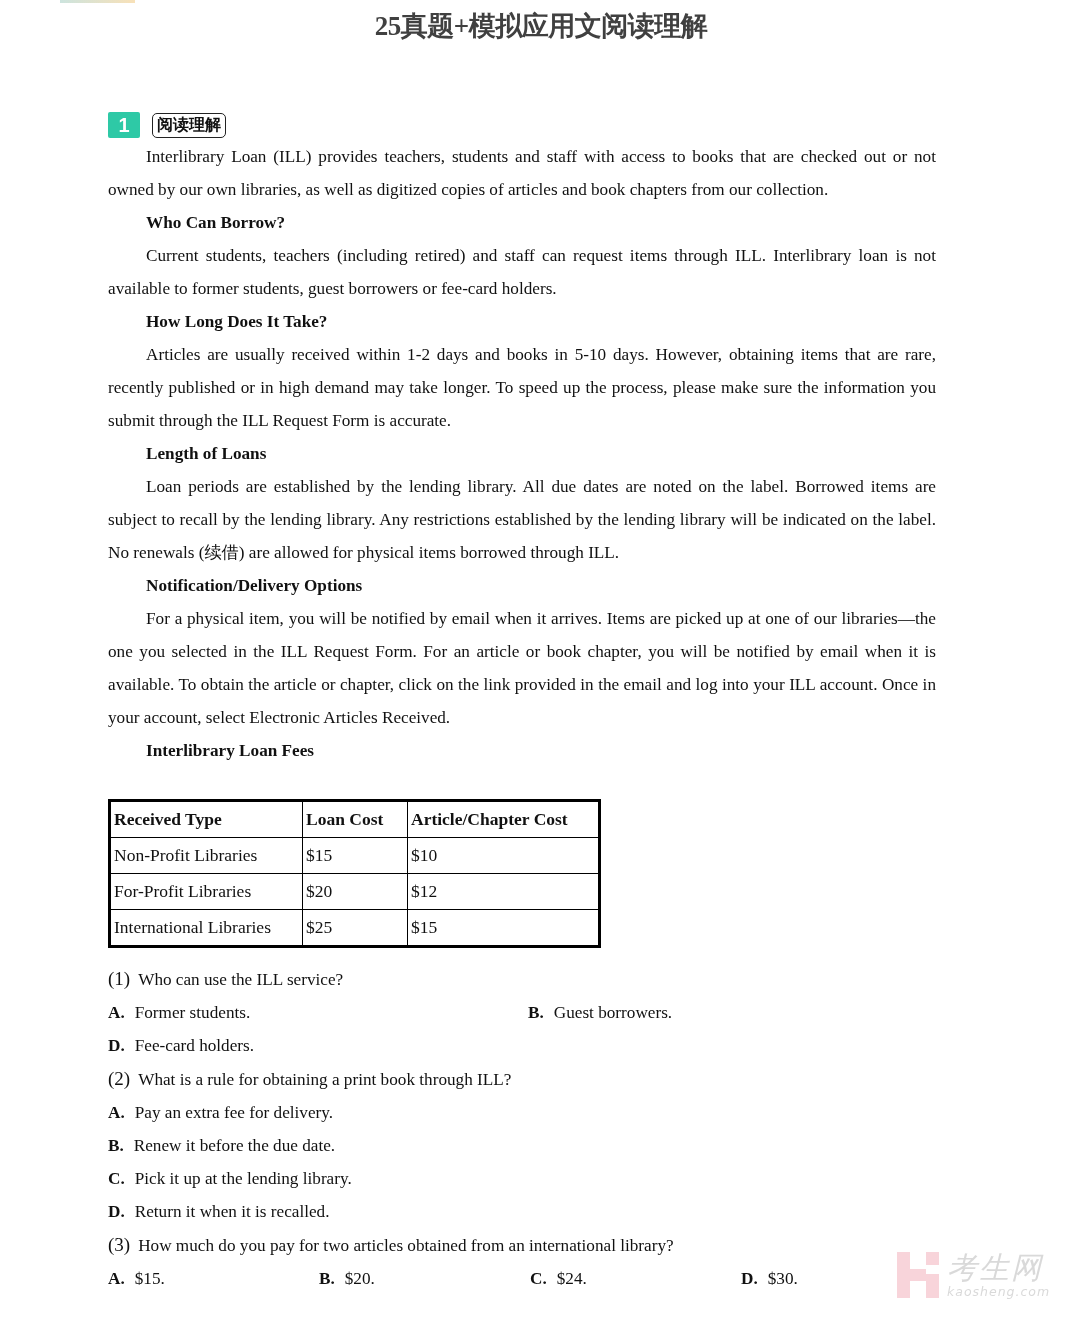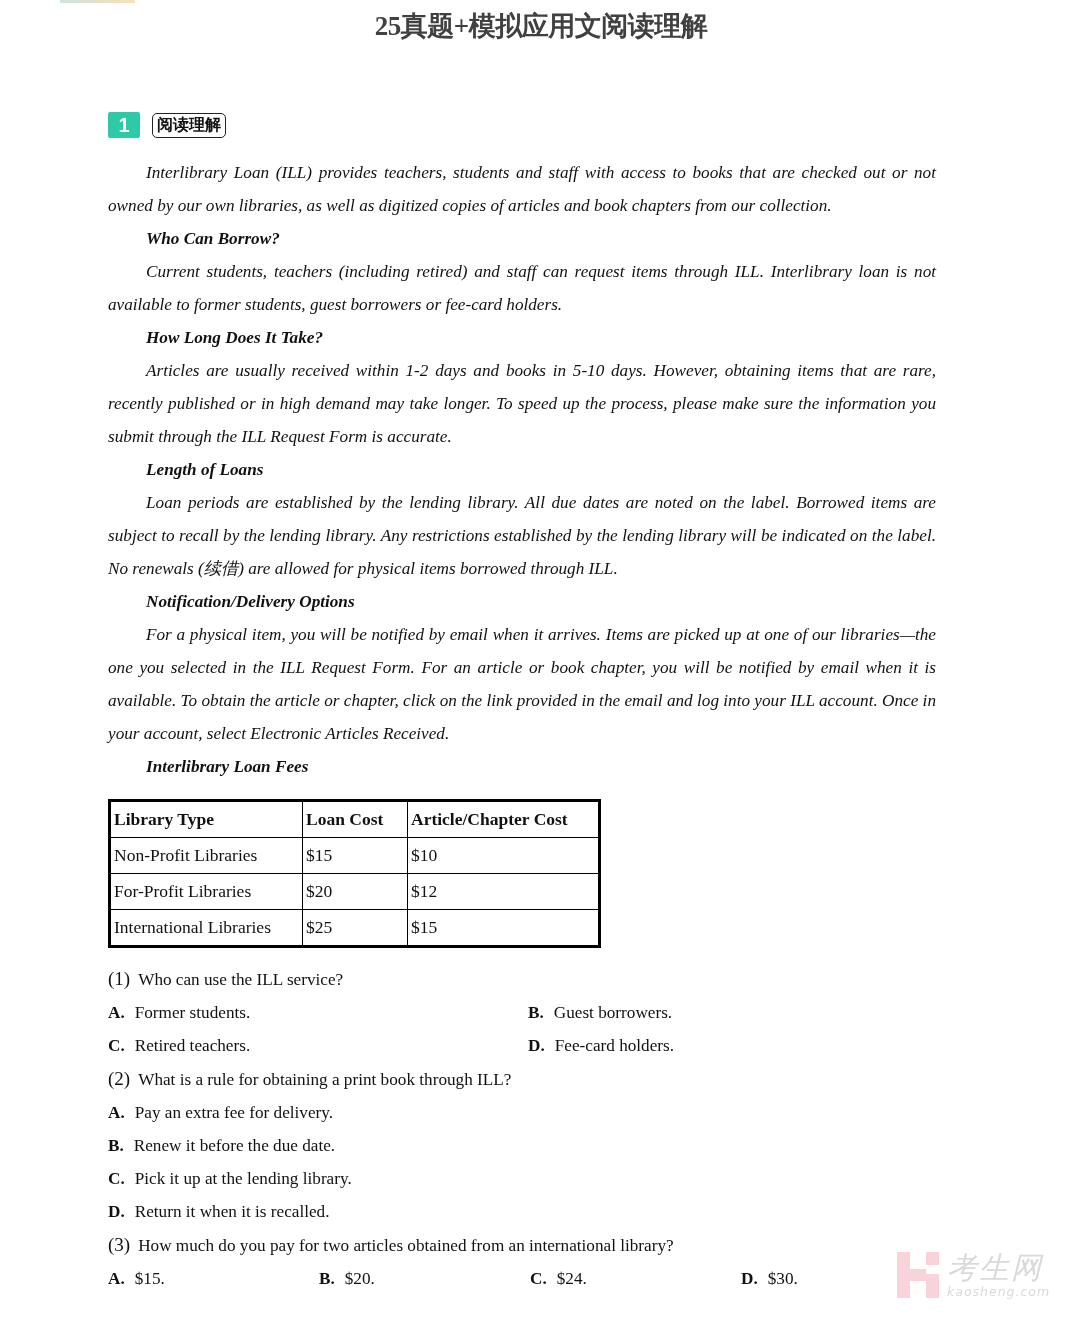--- a/index.html
+++ b/index.html
@@ -7,21 +7,21 @@
          font-family: "Liberation Serif", "DejaVu Serif", serif; color: #111; }
   .top-fragment { position: absolute; left: 60px; top: 0; width: 75px; height: 3px;
                   background: linear-gradient(90deg, #b7d8d0, #f5d49a); opacity: .7; }
   .title { position: absolute; top: 8px; left: 0; width: 1082px; text-align: center;
            font-size: 27px; font-weight: bold; color: #404040; letter-spacing: -0.5px; }
   .qhead { position: absolute; left: 108px; top: 112px; display: flex; align-items: center; }
   .qnum { width: 32px; height: 26px; background: #2ec9a6; color: #fff; font-family: "Liberation Sans", sans-serif;
           font-weight: bold; font-size: 20px; display: flex; align-items: center; justify-content: center; border-radius: 2px; }
   .qtype { margin-left: 12px; border: 1.5px solid #222; border-radius: 5px; padding: 0 4px; height: 23px;
            font-size: 16px; font-family: "DejaVu Sans", sans-serif; display: flex; align-items: center; font-weight: bold; }
-  .passage { position: absolute; left: 108px; top: 156px; width: 828px; font-size: 17.2px; line-height: 33px; font-style: italic; }
+  .passage { position: absolute; left: 108px; top: 140px; width: 828px; font-size: 17.2px; line-height: 33px; }
   .passage p { margin: 0; text-align: justify; text-indent: 38px; }
   .passage h4 { margin: 0; font-size: 17.2px; font-weight: bold; text-indent: 38px; line-height: 33px; }
   table.fees { position: absolute; left: 108px; top: 799px; border-collapse: collapse; border: 3.5px solid #000; font-size: 17.5px; }
   table.fees td, table.fees th { border: 1.3px solid #000; height: 35px; padding: 0 3px; text-align: left; vertical-align: middle; }
   table.fees th { font-weight: bold; }
   .c1 { width: 185px; } .c2 { width: 98px; } .c3 { width: 184px; }
   .questions { position: absolute; left: 108px; top: 962px; width: 830px; font-size: 17.2px; }
   .q { line-height: 33px; }
   .qtext .num { font-size: 19px; margin-right: 8px; }
   .opts-2 { display: grid; grid-template-columns: 420px 400px; }
@@ -56,21 +56,21 @@
   <h4>Length of Loans</h4>
   <p>Loan periods are established by the lending library. All due dates are noted on the label. Borrowed items are subject to recall by the lending library. Any restrictions established by the lending library will be indicated on the label. No renewals (续借) are allowed for physical items borrowed through ILL.</p>
   <h4>Notification/Delivery Options</h4>
   <p>For a physical item, you will be notified by email when it arrives. Items are picked up at one of our libraries—the one you selected in the ILL Request Form. For an article or book chapter, you will be notified by email when it is available. To obtain the article or chapter, click on the link provided in the email and log into your ILL account. Once in your account, select Electronic Articles Received.</p>
   <h4>Interlibrary Loan Fees</h4>
 </div>
 
 <table class="fees">
   <tbody>
       <tr>
-    <th class="c1">Library Type</th>
+    <th class="c1">Received Type</th>
     <th class="c2">Loan Cost</th>
     <th class="c3">Article/Chapter Cost</th>
   </tr>
   <tr>
     <td>Non-Profit Libraries</td>
     <td>$15</td>
     <td>$10</td>
   </tr>
   <tr>
     <td>For-Profit Libraries</td>
@@ -87,21 +87,20 @@
 
 <div class="questions">
 
   <div class="q">
     <div class="qtext">
       <span class="num">(1)</span><span>Who can use the ILL service?</span>
     </div>
     <div class="opts-2">
       <div class="opt"><span class="letter">A.</span><span>Former students.</span></div>
       <div class="opt"><span class="letter">B.</span><span>Guest borrowers.</span></div>
-      <div class="opt"><span class="letter">C.</span><span>Retired teachers.</span></div>
       <div class="opt"><span class="letter">D.</span><span>Fee-card holders.</span></div>
     </div>
   </div>
 
   <div class="q">
     <div class="qtext">
       <span class="num">(2)</span><span>What is a rule for obtaining a print book through ILL?</span>
     </div>
     <div>
       <div class="opt"><span class="letter">A.</span><span>Pay an extra fee for delivery.</span></div>

